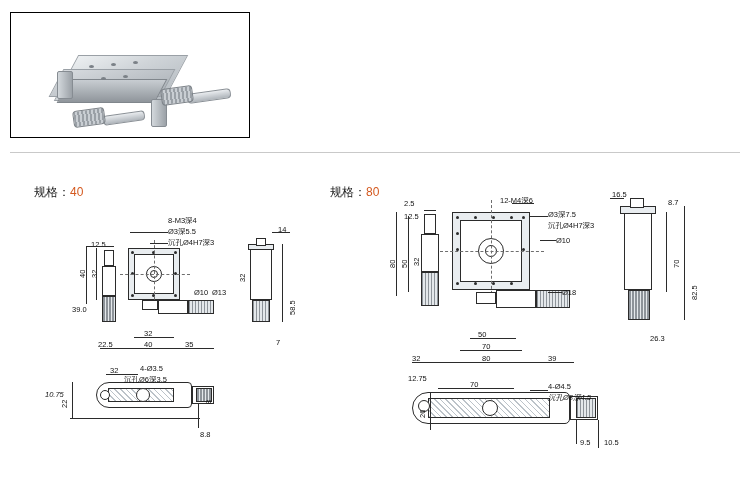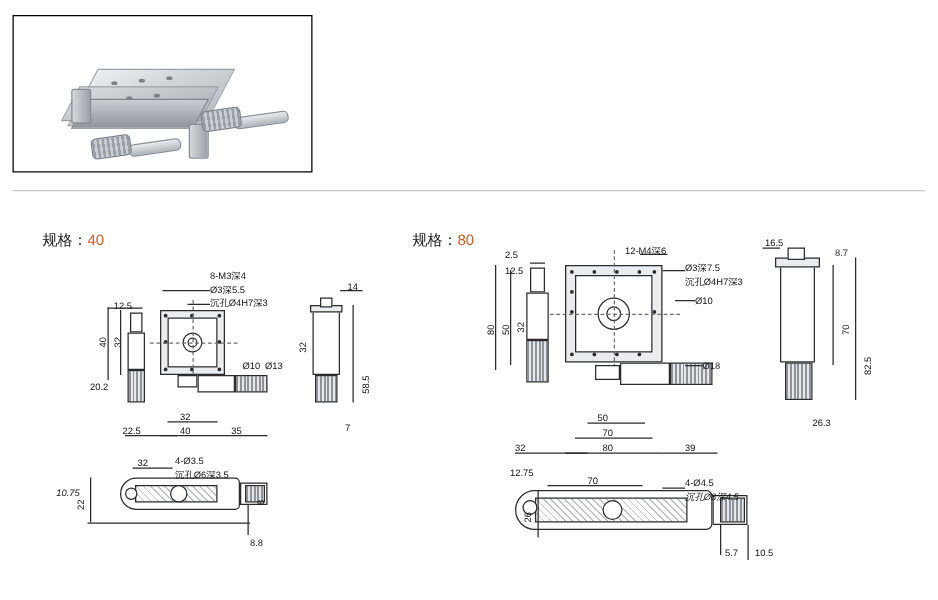--- a/index.html
+++ b/index.html
@@ -160,21 +160,21 @@
 
     <div class="lbl" style="left:168px;top:216px;">8-M3深4</div>
     <div class="lbl" style="left:168px;top:227px;">Ø3深5.5</div>
     <div class="lbl" style="left:168px;top:238px;">沉孔Ø4H7深3</div>
     <div class="ln h" style="left:150px;top:243px;width:18px;"></div>
     <div class="ln h" style="left:130px;top:232px;width:38px;"></div>
 
     <div class="lbl" style="left:91px;top:240px;">12.5</div>
     <div class="lbl v" style="left:78px;top:278px;">40</div>
     <div class="lbl v" style="left:90px;top:278px;">32</div>
-    <div class="lbl" style="left:72px;top:305px;">20.2</div>
+    <div class="lbl" style="left:72px;top:305px;">39.0</div>
     <div class="lbl" style="left:98px;top:340px;">22.5</div>
     <div class="lbl" style="left:144px;top:329px;">32</div>
     <div class="lbl" style="left:144px;top:340px;">40</div>
     <div class="lbl" style="left:185px;top:340px;">35</div>
     <div class="lbl" style="left:194px;top:288px;">Ø10</div>
     <div class="lbl" style="left:212px;top:288px;">Ø13</div>
 
     <div class="ln h" style="left:86px;top:246px;width:20px;"></div>
     <div class="ln v" style="left:86px;top:246px;height:58px;"></div>
     <div class="ln v" style="left:96px;top:248px;height:52px;"></div>
@@ -194,21 +194,21 @@
     <div class="ln v" style="left:282px;top:244px;height:78px;"></div>
     <div class="ln h" style="left:272px;top:232px;width:18px;"></div>
 
     <div class="box" style="left:96px;top:382px;width:96px;height:26px;border-radius:13px 4px 4px 13px;"></div>
     <div class="hatch" style="left:108px;top:388px;width:66px;height:14px;"></div>
     <div class="circ" style="left:136px;top:388px;width:14px;height:14px;"></div>
     <div class="circ" style="left:100px;top:390px;width:10px;height:10px;"></div>
     <div class="box" style="left:192px;top:386px;width:22px;height:18px;"></div>
     <div class="knurl" style="left:196px;top:388px;width:16px;height:14px;"></div>
     <div class="lbl" style="left:140px;top:364px;">4-Ø3.5</div>
-    <div class="lbl" style="left:140px;top:375px;">沉孔Ø6深3.5</div>
+    <div class="lbl" style="left:124px;top:375px;">沉孔Ø6深3.5</div>
     <div class="lbl" style="left:45px;top:390px;font-style:italic;">10.75</div>
     <div class="lbl" style="left:110px;top:366px;">32</div>
     <div class="lbl v" style="left:60px;top:408px;">22</div>
     <div class="lbl v" style="left:204px;top:404px;">8</div>
     <div class="lbl" style="left:200px;top:430px;">8.8</div>
     <div class="ln h" style="left:106px;top:374px;width:32px;"></div>
     <div class="ln v" style="left:72px;top:382px;height:36px;"></div>
     <div class="ln h" style="left:70px;top:418px;width:130px;"></div>
     <div class="ln v" style="left:198px;top:404px;height:24px;"></div>
   </div>
@@ -294,21 +294,21 @@
     <div class="box" style="left:570px;top:396px;width:28px;height:24px;"></div>
     <div class="knurl" style="left:576px;top:398px;width:20px;height:20px;"></div>
 
     <div class="lbl" style="left:548px;top:382px;">4-Ø4.5</div>
     <div class="lbl" style="left:548px;top:393px;font-style:italic;">沉孔Ø8深4.5</div>
     <div class="ln h" style="left:530px;top:390px;width:18px;"></div>
 
     <div class="lbl" style="left:408px;top:374px;">12.75</div>
     <div class="lbl" style="left:470px;top:380px;">70</div>
     <div class="lbl v" style="left:418px;top:418px;">26</div>
-    <div class="lbl" style="left:580px;top:438px;">5.7</div>
+    <div class="lbl" style="left:580px;top:438px;">9.5</div>
     <div class="lbl" style="left:604px;top:438px;">10.5</div>
     <div class="ln h" style="left:438px;top:388px;width:76px;"></div>
     <div class="ln v" style="left:430px;top:392px;height:38px;"></div>
     <div class="ln v" style="left:576px;top:420px;height:24px;"></div>
     <div class="ln v" style="left:598px;top:420px;height:28px;"></div>
   </div>
 
 </div>
 
 </body></html>

